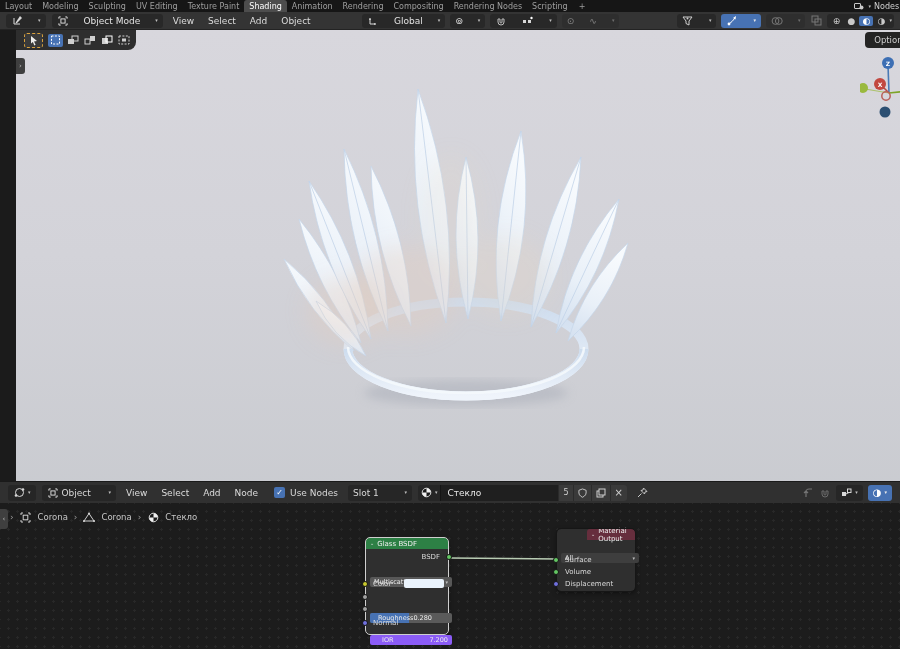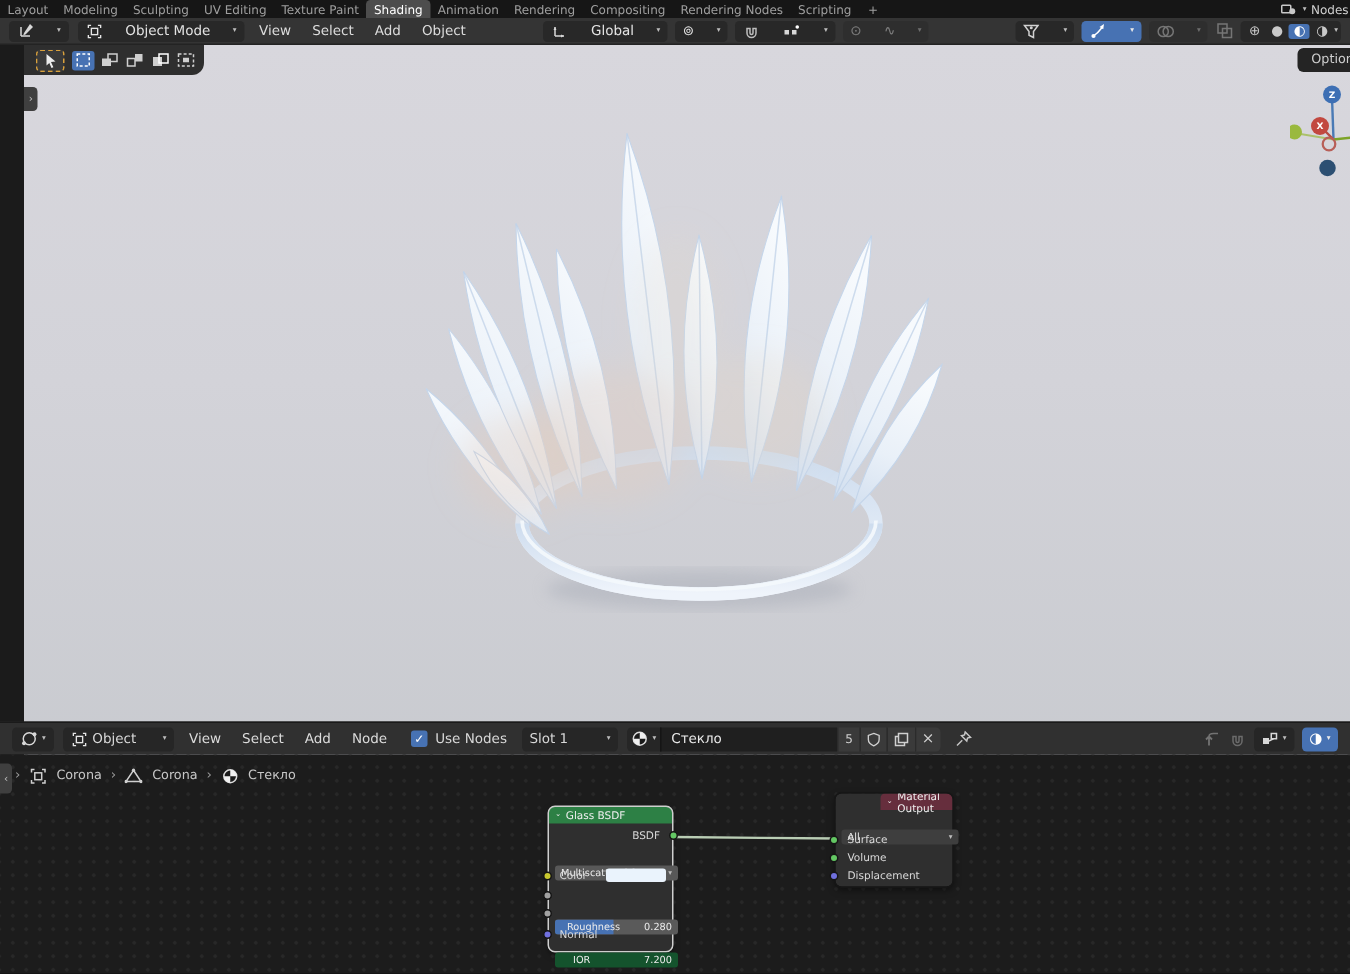--- a/index.html
+++ b/index.html
@@ -543,24 +543,24 @@
         <span class="chev">▾</span>
       </div>
       <div class="nrow" style="top:41px; padding-left:7px;">
         <span>Color</span>
       </div>
       <div class="abs" style="left:38px; top:41px; width:40px; height:9px; background:#eaf3fc; border-radius:2px;"></div>
       <div class="socket" style="left:-4px; top:43px; background:#c8c82e;"></div>
       <div class="nfield rel" style="top:54px; background:#5a5a5a;">
         <span class="slider-fill"></span>
         <span style="position:relative; padding-left:8px;">Roughness</span>
-        <span style="position:absolute; right:4px;">0.280</span>
+        <span style="position:absolute; right:20px;">0.280</span>
       </div>
       <div class="socket" style="left:-4px; top:56px; background:#a1a1a1;"></div>
-      <div class="nfield rel" style="top:66px; background:#14532d;">
+      <div class="nfield rel" style="top:66px; background:#8b5cf6;">
         <span style="padding-left:12px;">IOR</span>
         <span style="position:absolute; right:4px;">7.200</span>
       </div>
       <div class="socket" style="left:-4px; top:68px; background:#a1a1a1;"></div>
       <div class="nrow" style="top:80px; padding-left:7px;">
         <span>Normal</span>
       </div>
       <div class="socket" style="left:-4px; top:82px; background:#7070de;"></div>
     </div>
 

